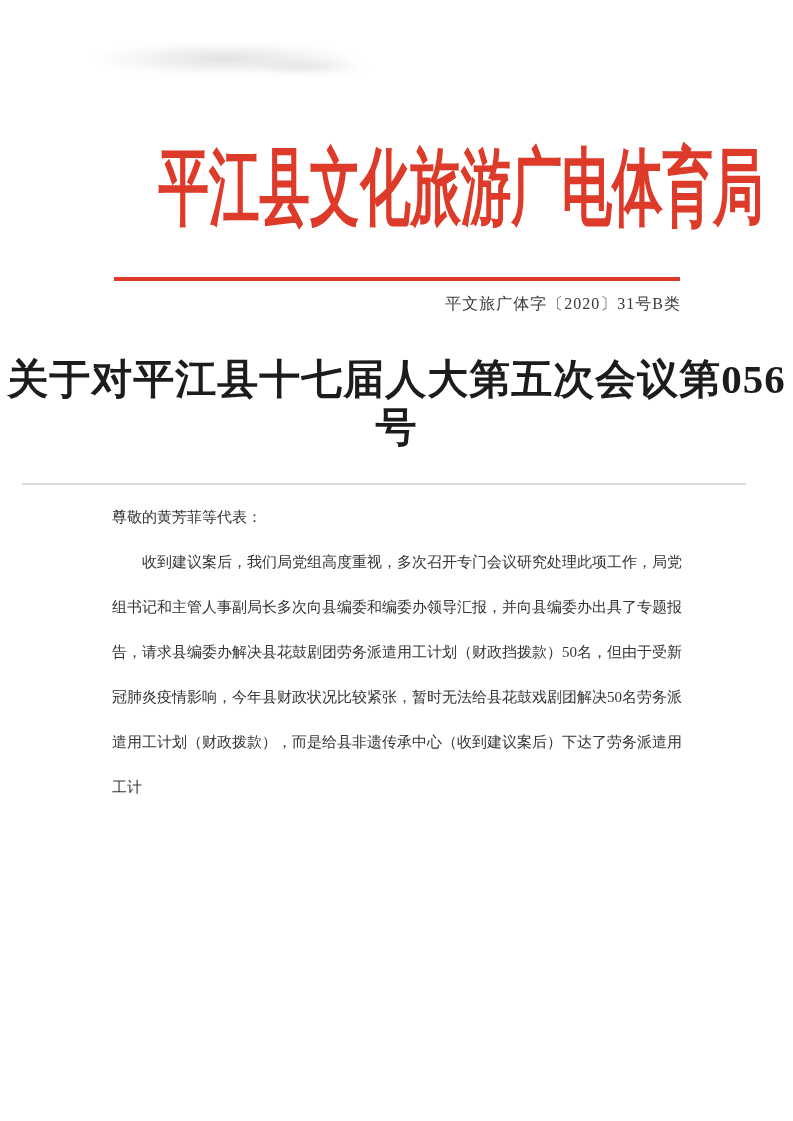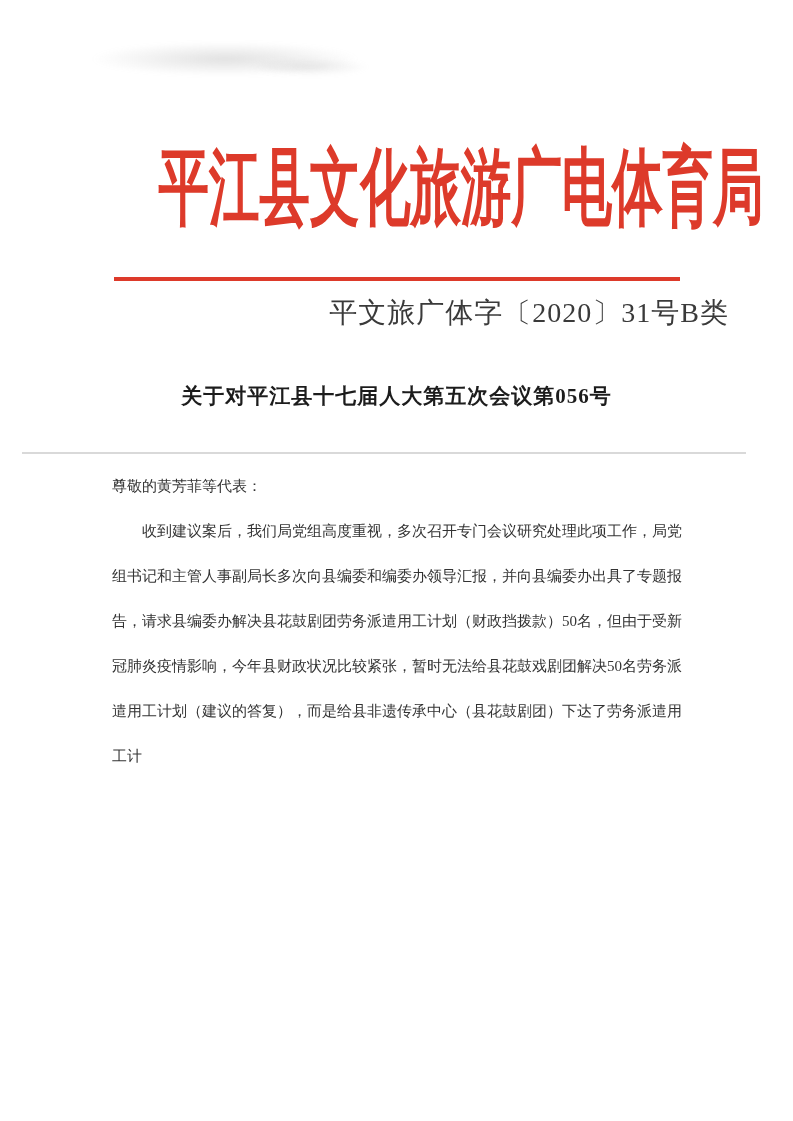--- a/index.html
+++ b/index.html
@@ -48,30 +48,30 @@
     transform-origin: 50% 50%;
   }
   .red-line {
     margin: 47px auto 0 auto;
     width: 566px;
     height: 4px;
     background: #dd3a2a;
   }
   .doc-number {
     margin-top: 13px;
-    padding-right: 64px;
+    padding-right: 112px;
     text-align: right;
-    font-size: 28px;
+    font-size: 16px;
     letter-spacing: 1px;
     color: #3a3a3a;
   }
   .doc-title {
     margin-top: 40px;
     text-align: center;
-    font-size: 21px;
+    font-size: 41px;
     line-height: 48px;
     font-weight: bold;
     color: #1c1c1c;
     letter-spacing: 1px;
   }
   .faint-line {
     margin-top: 32px;
     margin-left: 22px;
     width: 724px;
     height: 2px;
@@ -111,16 +111,16 @@
   <div class="doc-number">平文旅广体字〔2020〕31号B类</div>
 
   <div class="doc-title">
     <div>关于对平江县十七届人大第五次会议第056号</div>
   </div>
 
   <div class="faint-line"></div>
 
   <div class="body-text">
     <p class="salutation">尊敬的黄芳菲等代表：</p>
-    <p class="para">收到建议案后，我们局党组高度重视，多次召开专门会议研究处理此项工作，局党组书记和主管人事副局长多次向县编委和编委办领导汇报，并向县编委办出具了专题报告，请求县编委办解决县花鼓剧团劳务派遣用工计划（财政挡拨款）50名，但由于受新冠肺炎疫情影响，今年县财政状况比较紧张，暂时无法给县花鼓戏剧团解决50名劳务派遣用工计划（建议的答复），而是给县非遗传承中心（县花鼓剧团）下达了劳务派遣用工计</p>
+    <p class="para">收到建议案后，我们局党组高度重视，多次召开专门会议研究处理此项工作，局党组书记和主管人事副局长多次向县编委和编委办领导汇报，并向县编委办出具了专题报告，请求县编委办解决县花鼓剧团劳务派遣用工计划（财政挡拨款）50名，但由于受新冠肺炎疫情影响，今年县财政状况比较紧张，暂时无法给县花鼓戏剧团解决50名劳务派遣用工计划（财政拨款），而是给县非遗传承中心（收到建议案后）下达了劳务派遣用工计</p>
   </div>
 
 </div>
 
 </body></html>

